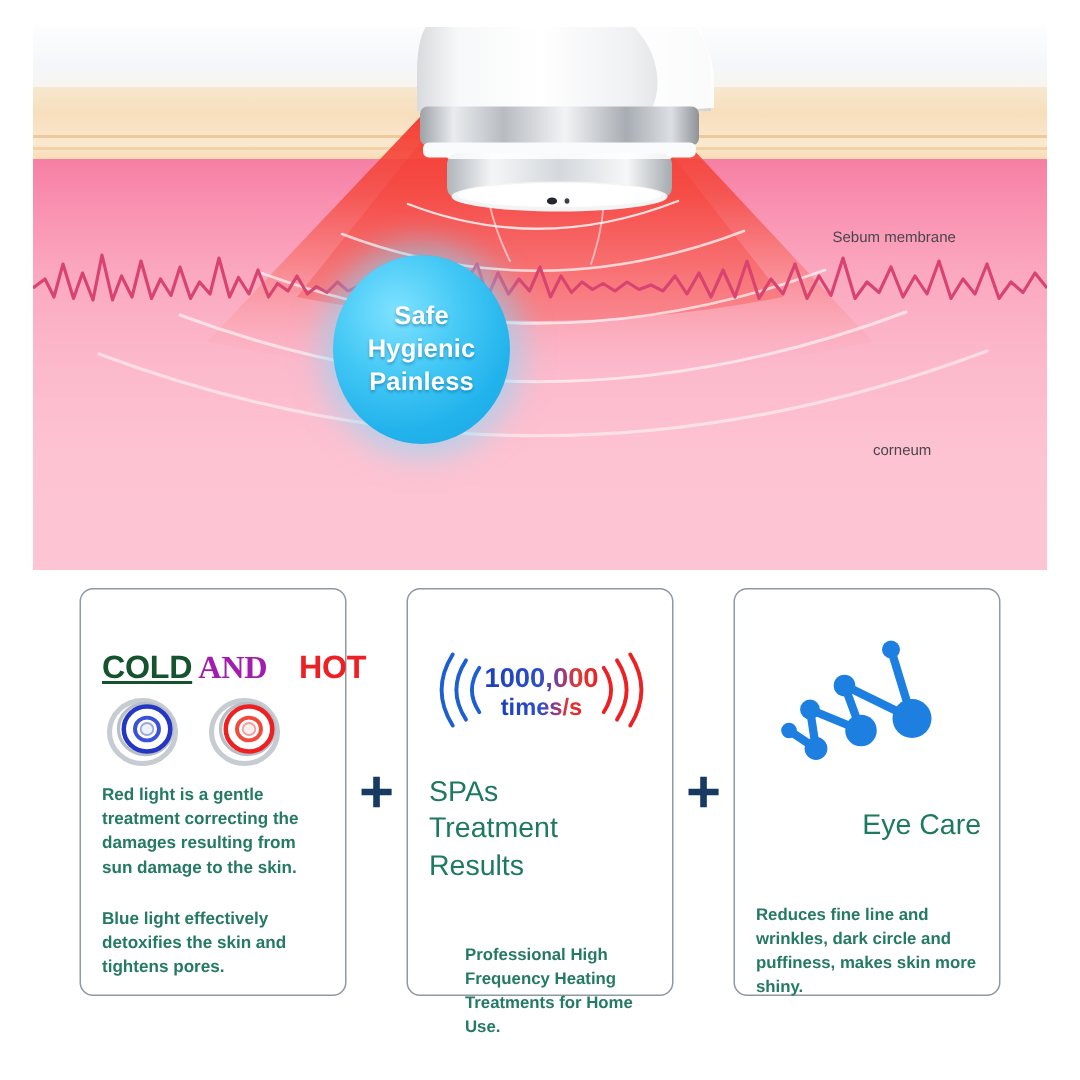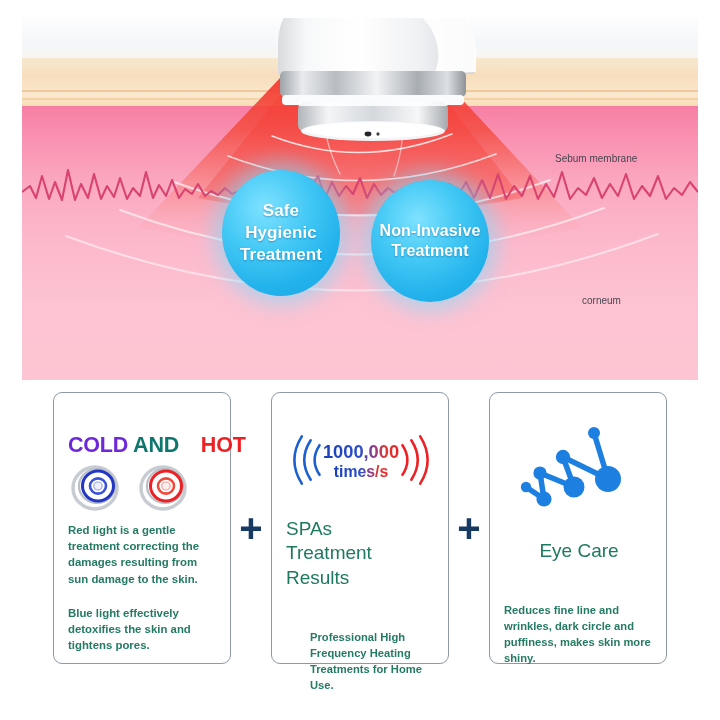--- a/index.html
+++ b/index.html
@@ -87,22 +87,22 @@
     width:40px;height:272px;display:flex;align-items:center;justify-content:center;
     color:#173a63;font-size:40px;font-weight:bold;line-height:1;
     font-family:"Liberation Sans",sans-serif;
   }
 
   
   .coldhot{
     font-size:21.5px;font-weight:bold;letter-spacing:-.2px;
     margin:26px 0 2px 0;white-space:nowrap;
   }
-  .c-cold{color:#6d28d9;}
-  .c-and{color:#0f766e;}
+  .c-cold{color:#14532d;text-decoration:underline;}
+  .c-and{color:#a21caf;font-family:Liberation Serif, serif;}
   .c-hot{color:#ed2024;margin-left:16px;}
   .rings-row{display:flex;gap:12px;margin:2px 0 10px 2px;}
   .body-txt{
     color:#247a63;font-size:11.4px;line-height:1.42;font-weight:bold;
     font-family:"Liberation Sans",sans-serif;
   }
   .body-txt.p2{margin-top:18px;}
 
   
   .wavewrap{margin:22px 0 0 0;display:flex;justify-content:center;}
@@ -111,21 +111,21 @@
     margin-top:26px;
   }
   .small-green{
     color:#247a63;font-size:11.2px;line-height:1.42;font-weight:bold;
     margin-top:44px;
   }
   .card2 .small-green{margin-top:40px;margin-left:24px;}
 
   
   .nodewrap{margin:10px 0 0 0;display:flex;justify-content:center;}
-  .head-center{text-align:center;}
+  .head-center{text-align:right;}
   .card3 .small-green{margin-top:40px;}
 </style>
 </head>
 <body>
 
 <div id="page">
 
   <div class="illus">
 
     <div class="sky"></div>
@@ -211,25 +211,21 @@
       <ellipse cx="105" cy="117" rx="72" ry="10" fill="#f3f4f6"></ellipse>
       <ellipse cx="105" cy="116" rx="68" ry="8" fill="#ffffff"></ellipse>
 
       <ellipse cx="100" cy="120" rx="3.4" ry="2.4" fill="#23262a"></ellipse>
       <ellipse cx="110" cy="120" rx="1.6" ry="1.8" fill="#3a3f45"></ellipse>
     </svg>
 
     <div class="bubble bubble-a">
       <span style="white-space:pre-line;">Safe
 Hygienic
-Treatment</span>
-    </div>
-    <div class="bubble bubble-b">
-      <span style="white-space:pre-line;">Non-Invasive
-Treatment</span>
+Painless</span>
     </div>
 
     <div class="lbl lbl-sebum">Sebum membrane</div>
     <div class="lbl lbl-corneum">corneum</div>
   </div>
 
   <div class="cards">
 
     <div class="card card1">
       <div class="coldhot">

